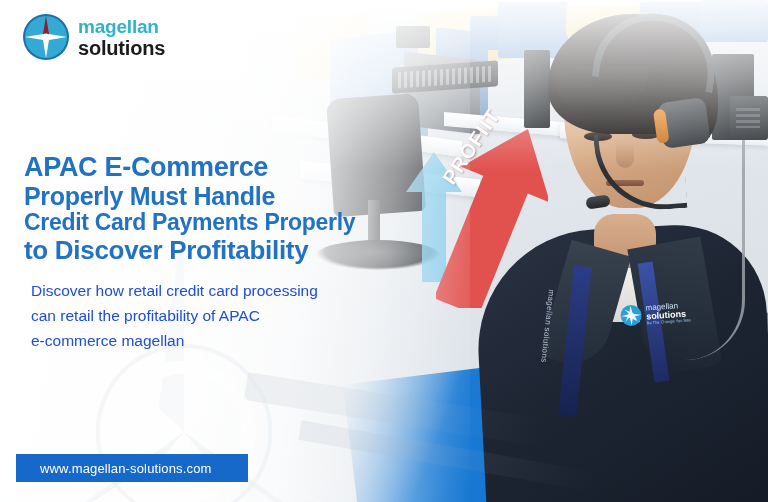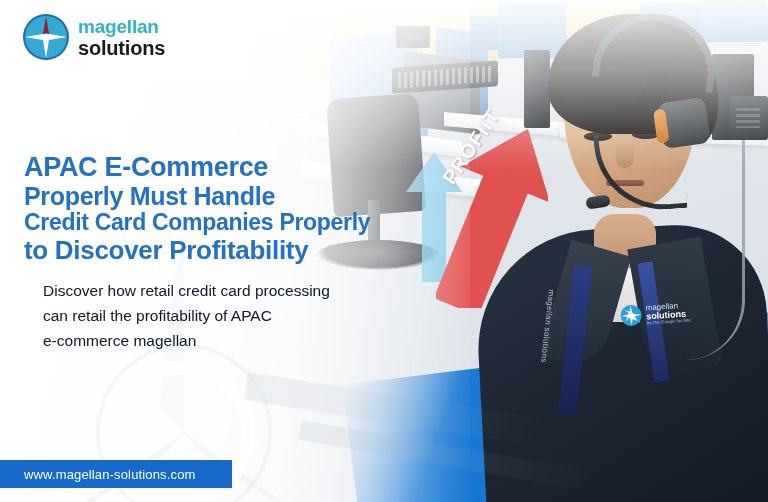--- a/index.html
+++ b/index.html
@@ -374,28 +374,28 @@
     line-height:1.12;
     letter-spacing:-.3px;
     white-space:nowrap;
   }
   .hl-1{ font-size:27px; }
   .hl-2{ font-size:25px; }
   .hl-3{ font-size:23px; }
   .hl-4{ font-size:26px; }
 
   .subhead{
-    position:absolute; left:43px; top:278px; width:380px;
-    color:#0f172a; font-size:15.5px; line-height:1.62;
+    position:absolute; left:31px; top:278px; width:380px;
+    color:#1d4ed8; font-size:15.5px; line-height:1.62;
   }
 
   .urlbar{
-    position:absolute; left:0; top:454px; width:232px; height:28px;
+    position:absolute; left:16px; top:454px; width:232px; height:28px;
     background:#1668c9;
-    display:flex; align-items:center;margin-top:6px;
+    display:flex; align-items:center;
   }
   .urlbar span{
     color:#ffffff; font-size:13px; letter-spacing:.15px; padding-left:24px;
   }
 </style>
 </head>
 <body>
 
 <div id="banner">
 
@@ -524,21 +524,21 @@
     </svg>
     <div class="logo-words">
       <div class="logo-word-1">magellan</div>
       <div class="logo-word-2">solutions</div>
     </div>
   </div>
 
   <div class="headline">
     <div class="hl hl-1">APAC E-Commerce</div>
     <div class="hl hl-2">Properly Must Handle</div>
-    <div class="hl hl-3">Credit Card Companies Properly</div>
+    <div class="hl hl-3">Credit Card Payments Properly</div>
     <div class="hl hl-4">to Discover Profitability</div>
   </div>
 
   <div class="subhead">
     <div>Discover how retail credit card processing</div>
     <div>can retail the profitability of APAC</div>
     <div>e-commerce magellan</div>
   </div>
 
   <div class="urlbar">

